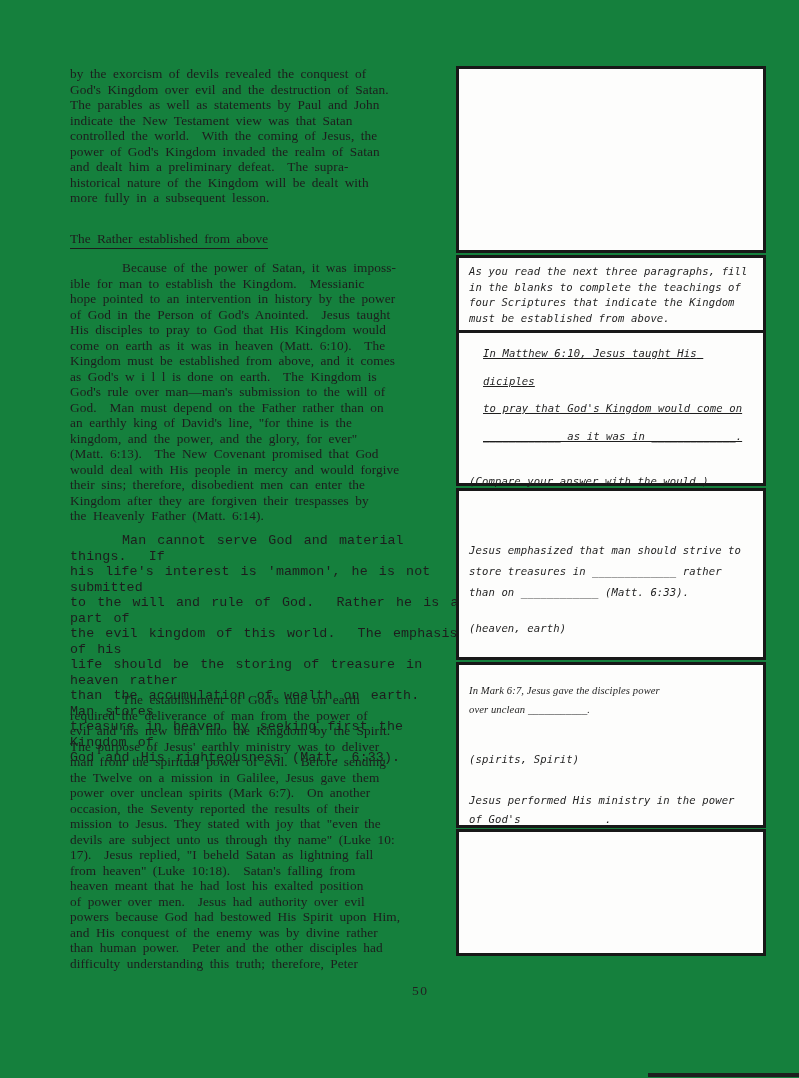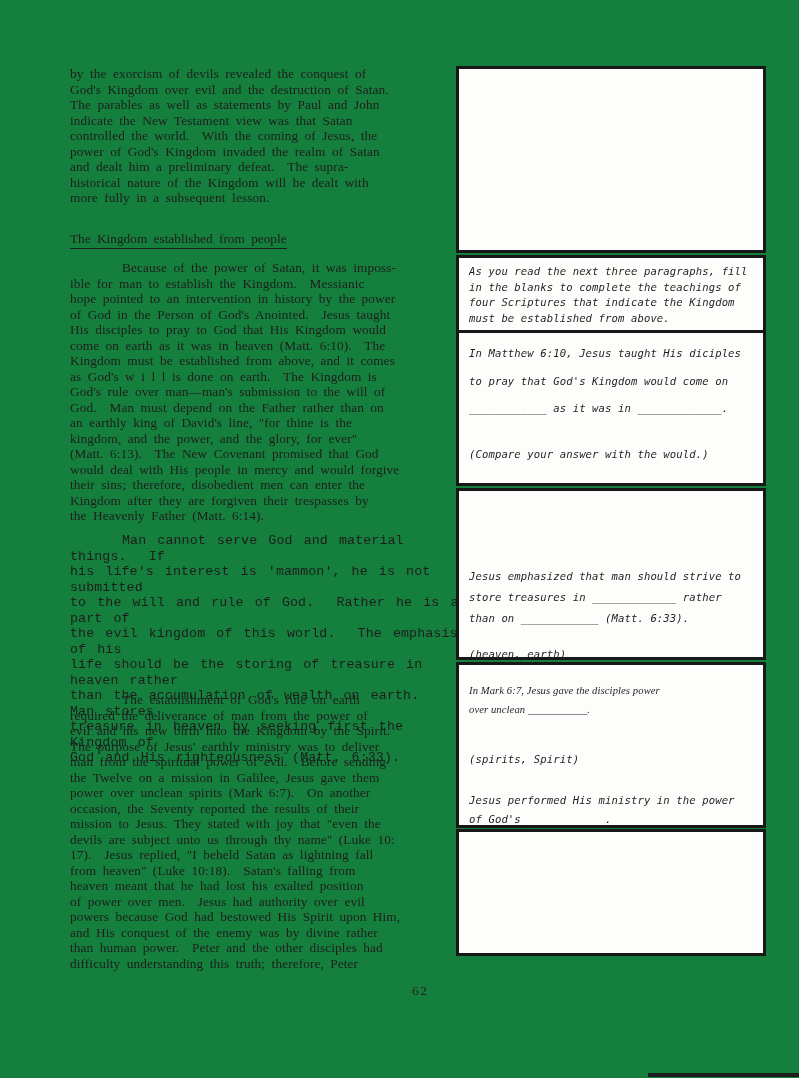--- a/index.html
+++ b/index.html
@@ -59,24 +59,24 @@
   .box6 { top: 829px; height: 127px; }
   .mono {
     font-family: "DejaVu Sans Mono", monospace;
     font-style: italic;
     font-size: 10.6px;
     color: #1f1f1f;
     white-space: pre-wrap;
     letter-spacing: 0.1px;
   }
   .inst { padding: 6px 8px 0 10px; line-height: 15.5px; }
-  .wide { padding: 7px 8px 0 10px; line-height: 27.5px; }
+  .wide { padding: 7px 8px 0 24px; line-height: 27.5px; text-decoration: underline; }
   .note { padding: 0 8px 0 10px; margin-top: 24px; line-height: 15px; }
   .med  { padding: 0 8px 0 10px; line-height: 21px; }
-  .t4   { padding-top: 75px; }
+  .t4   { padding-top: 49px; }
   .answer { padding: 0 8px 0 10px; line-height: 15px; }
   .a4 { margin-top: 18px; }
   .s1 { padding-top: 16px; line-height: 19px; font-family: Liberation Serif, serif; }
   .s2 { margin-top: 24px; line-height: 19px; }
   .a5 { margin-top: 33px; }
   
   .pagenum {
     position: absolute;
     left: 412px;
     top: 983px;
@@ -103,21 +103,21 @@
 God's Kingdom over evil and the destruction of Satan.
 The parables as well as statements by Paul and John
 indicate the New Testament view was that Satan
 controlled the world.  With the coming of Jesus, the
 power of God's Kingdom invaded the realm of Satan
 and dealt him a preliminary defeat.  The supra-
 historical nature of the Kingdom will be dealt with
 more fully in a subsequent lesson.</div>
 
   <div class="lheading">
-    <span class="hl">The Kingdom established from people</span>
+    <span class="hl">The Rather established from above</span>
   </div>
 
   <div class="lp p2 ind">Because of the power of Satan, it was imposs-
 ible for man to establish the Kingdom.  Messianic
 hope pointed to an intervention in history by the power
 of God in the Person of God's Anointed.  Jesus taught
 His disciples to pray to God that His Kingdom would
 come on earth as it was in heaven (Matt. 6:10).  The
 Kingdom must be established from above, and it comes
 as God's w i l l is done on earth.  The Kingdom is
@@ -183,16 +183,16 @@
   <div class="box box5">
     <div class="mono med s1">In Mark 6:7, Jesus gave the disciples power
 over unclean ___________.</div>
     <div class="mono answer a5">(spirits, Spirit)</div>
     <div class="mono med s2">Jesus performed His ministry in the power
 of God's ____________.</div>
   </div>
 
   <div class="box box6"></div>
 
-  <div class="pagenum">62</div>
+  <div class="pagenum">50</div>
   <div class="scanbar"></div>
 
 </div>
 
 </body></html>

